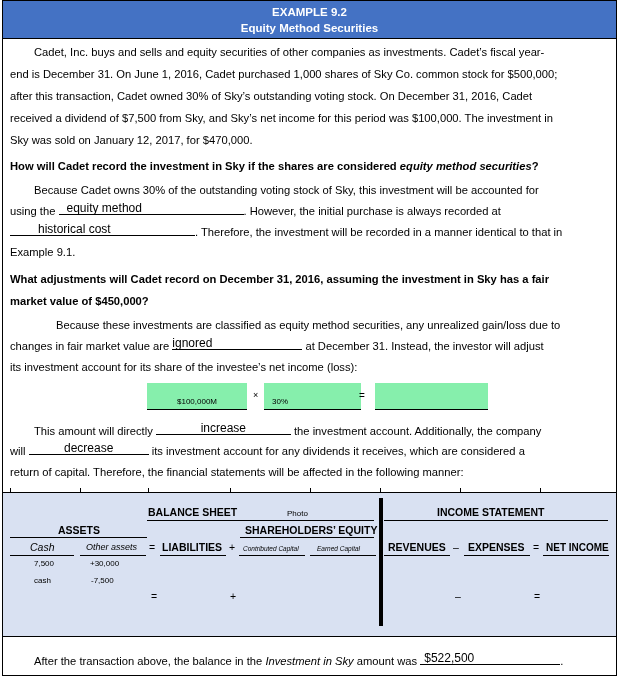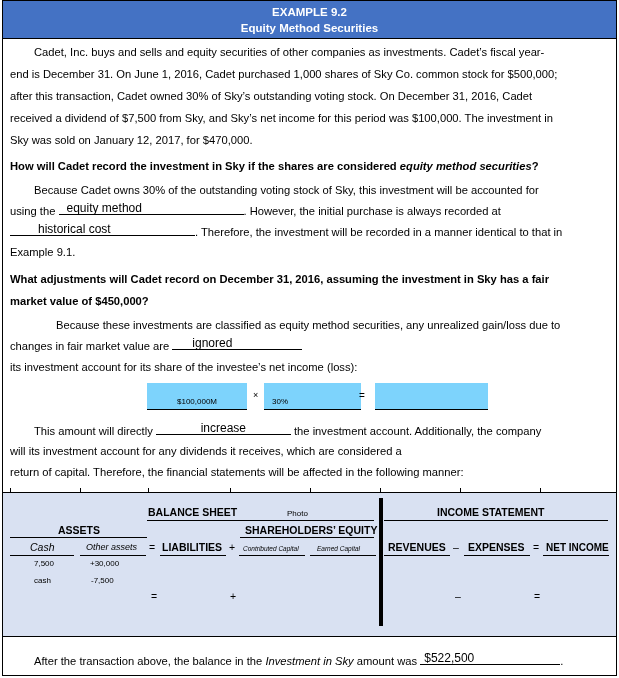--- a/index.html
+++ b/index.html
@@ -11,21 +11,21 @@
             background:#4472c4; color:#fff; text-align:center;
             border:1px solid #000; border-bottom:1px solid #000; box-sizing:border-box;
             font-weight:bold; font-size:11.5px; line-height:16px; padding-top:3px; }
   .p { position:absolute; left:10px; font-size:11.2px; line-height:20px; white-space:nowrap; }
   .bold { font-weight:bold; }
   .it { font-style:italic; }
   .blank { display:inline-block; border-bottom:1px solid #000; position:relative;
            height:13px; vertical-align:baseline; text-align:left; }
   .blank .ans { position:absolute; left:0; right:0; top:-3px; font-size:12px;
                 font-family:"Liberation Sans", sans-serif; text-align:center; }
-  .calcbox { position:absolute; background:#7dd3fc; border-bottom:1px solid #000; height:26px;
+  .calcbox { position:absolute; background:#86efac; border-bottom:1px solid #000; height:26px;
              font-size:8px; }
   .calcbox span { position:absolute; bottom:3px; }
   .op { position:absolute; font-size:10px; }
   .fs { position:absolute; left:2px; top:492px; width:615px; height:145px;
         background:#d9e1f2; border-top:1.5px solid #000; border-bottom:1.5px solid #000;
         border-left:1px solid #000; border-right:1px solid #000; box-sizing:border-box; }
   .fs-t { position:absolute; font-size:10.5px; white-space:nowrap; }
   .hl { position:absolute; border-bottom:1px solid #000; height:0; }
   .sm { font-size:6.5px; font-style:italic; }
   .vbar { position:absolute; left:379px; top:498px; width:4px; height:128px; background:#000; }
@@ -60,21 +60,22 @@
 <div class="p" style="top:222px;">
   <span class="blank" style="width:185px;"><span class="ans" style="left:28px;text-align:left;">historical cost</span></span><span>. Therefore, the investment will be recorded in a manner identical to that in</span>
 </div>
 <div class="p" style="top:242px;">Example 9.1.</div>
 
 <div class="p bold" style="top:269px;">What adjustments will Cadet record on December 31, 2016, assuming the investment in Sky has a fair</div>
 <div class="p bold" style="top:291px;">market value of $450,000?</div>
 <div class="p" style="top:315px;left:34px;padding-left:22px;">Because these investments are classified as equity method securities, any unrealized gain/loss due to</div>
 <div class="p" style="top:336px;">
   <span>changes in fair market value are</span>
-  <span class="blank" style="width:130px;"><span class="ans" style="left:20px;text-align:left;">ignored</span></span>
+  <span class="blank" style="width:130px;"><span class="ans" style="left:0;text-align:left;">ignored</span></span>
+  <span>at December 31. Instead, the investor will adjust</span>
 </div>
 <div class="p" style="top:357px;">its investment account for its share of the investee’s net income (loss):</div>
 
 <div class="calcbox" style="left:147px;top:383px;width:100px;">
   <span style="left:0;right:0;text-align:center;">$100,000M</span>
 </div>
 <div class="op" style="left:253px;top:390px;font-size:9px;">×</div>
 <div class="calcbox" style="left:264px;top:383px;width:97px;">
   <span style="left:8px;">30%</span>
 </div>
@@ -83,20 +84,21 @@
   <span style="left:6px;"></span>
 </div>
 
 <div class="p" style="top:421px;left:34px;">
   <span>This amount will directly</span>
   <span class="blank" style="width:135px;"><span class="ans">increase</span></span>
   <span>the investment account. Additionally, the company</span>
 </div>
 <div class="p" style="top:441px;">
   <span>will</span>
+  <span class="blank" style="width:120px;"><span class="ans">decrease</span></span>
   <span>its investment account for any dividends it receives, which are considered a</span>
 </div>
 <div class="p" style="top:462px;">return of capital. Therefore, the financial statements will be affected in the following manner:</div>
 
 <div class="tick" style="left:10px;top:488px;"></div>
 <div class="tick" style="left:80px;top:488px;"></div>
 <div class="tick" style="left:148px;top:488px;"></div>
 <div class="tick" style="left:230px;top:488px;"></div>
 <div class="tick" style="left:310px;top:488px;"></div>
 <div class="tick" style="left:380px;top:488px;"></div>

